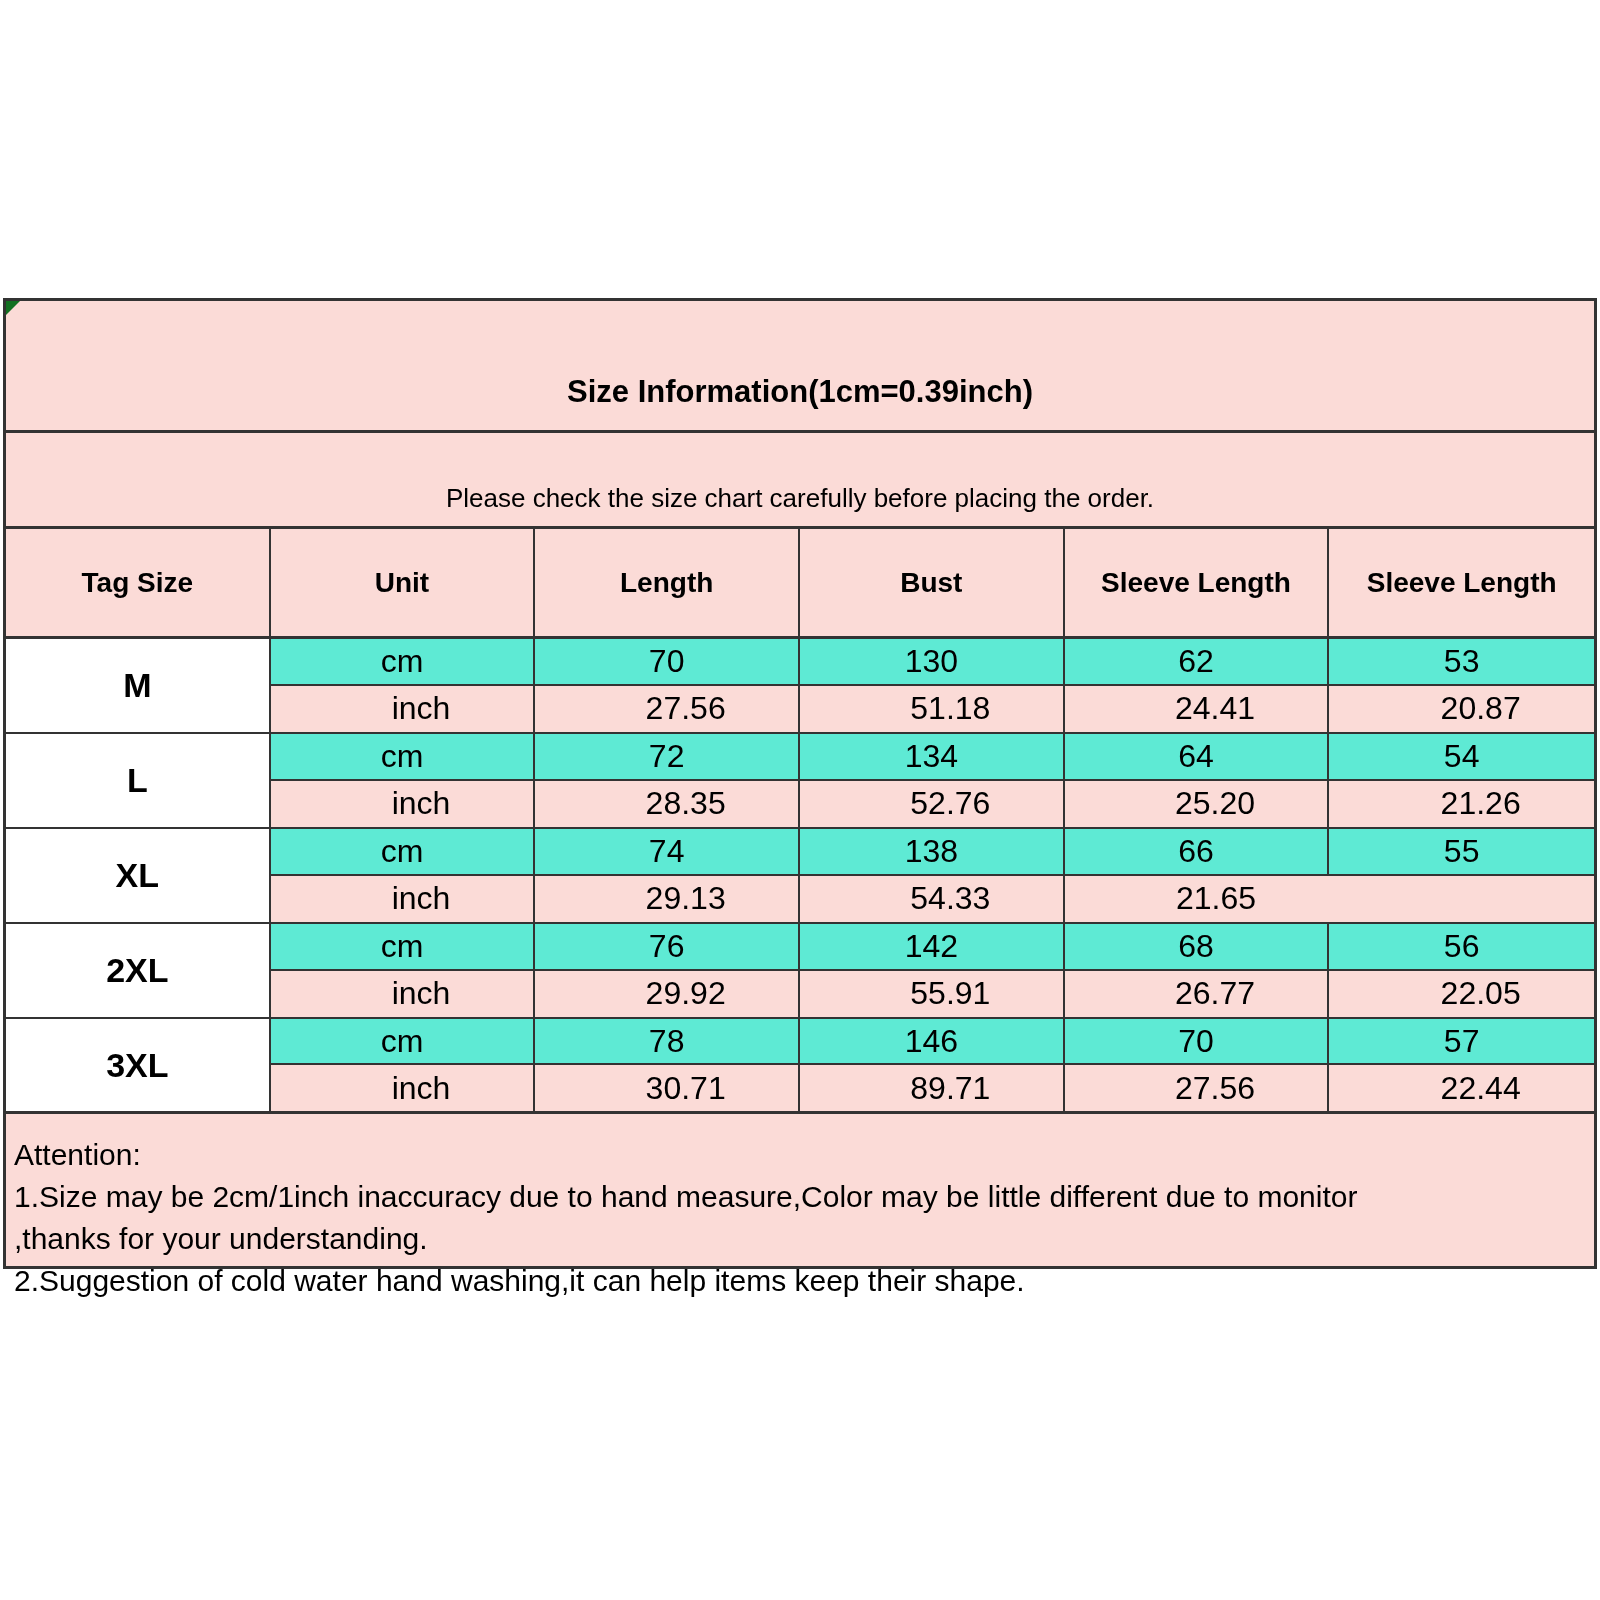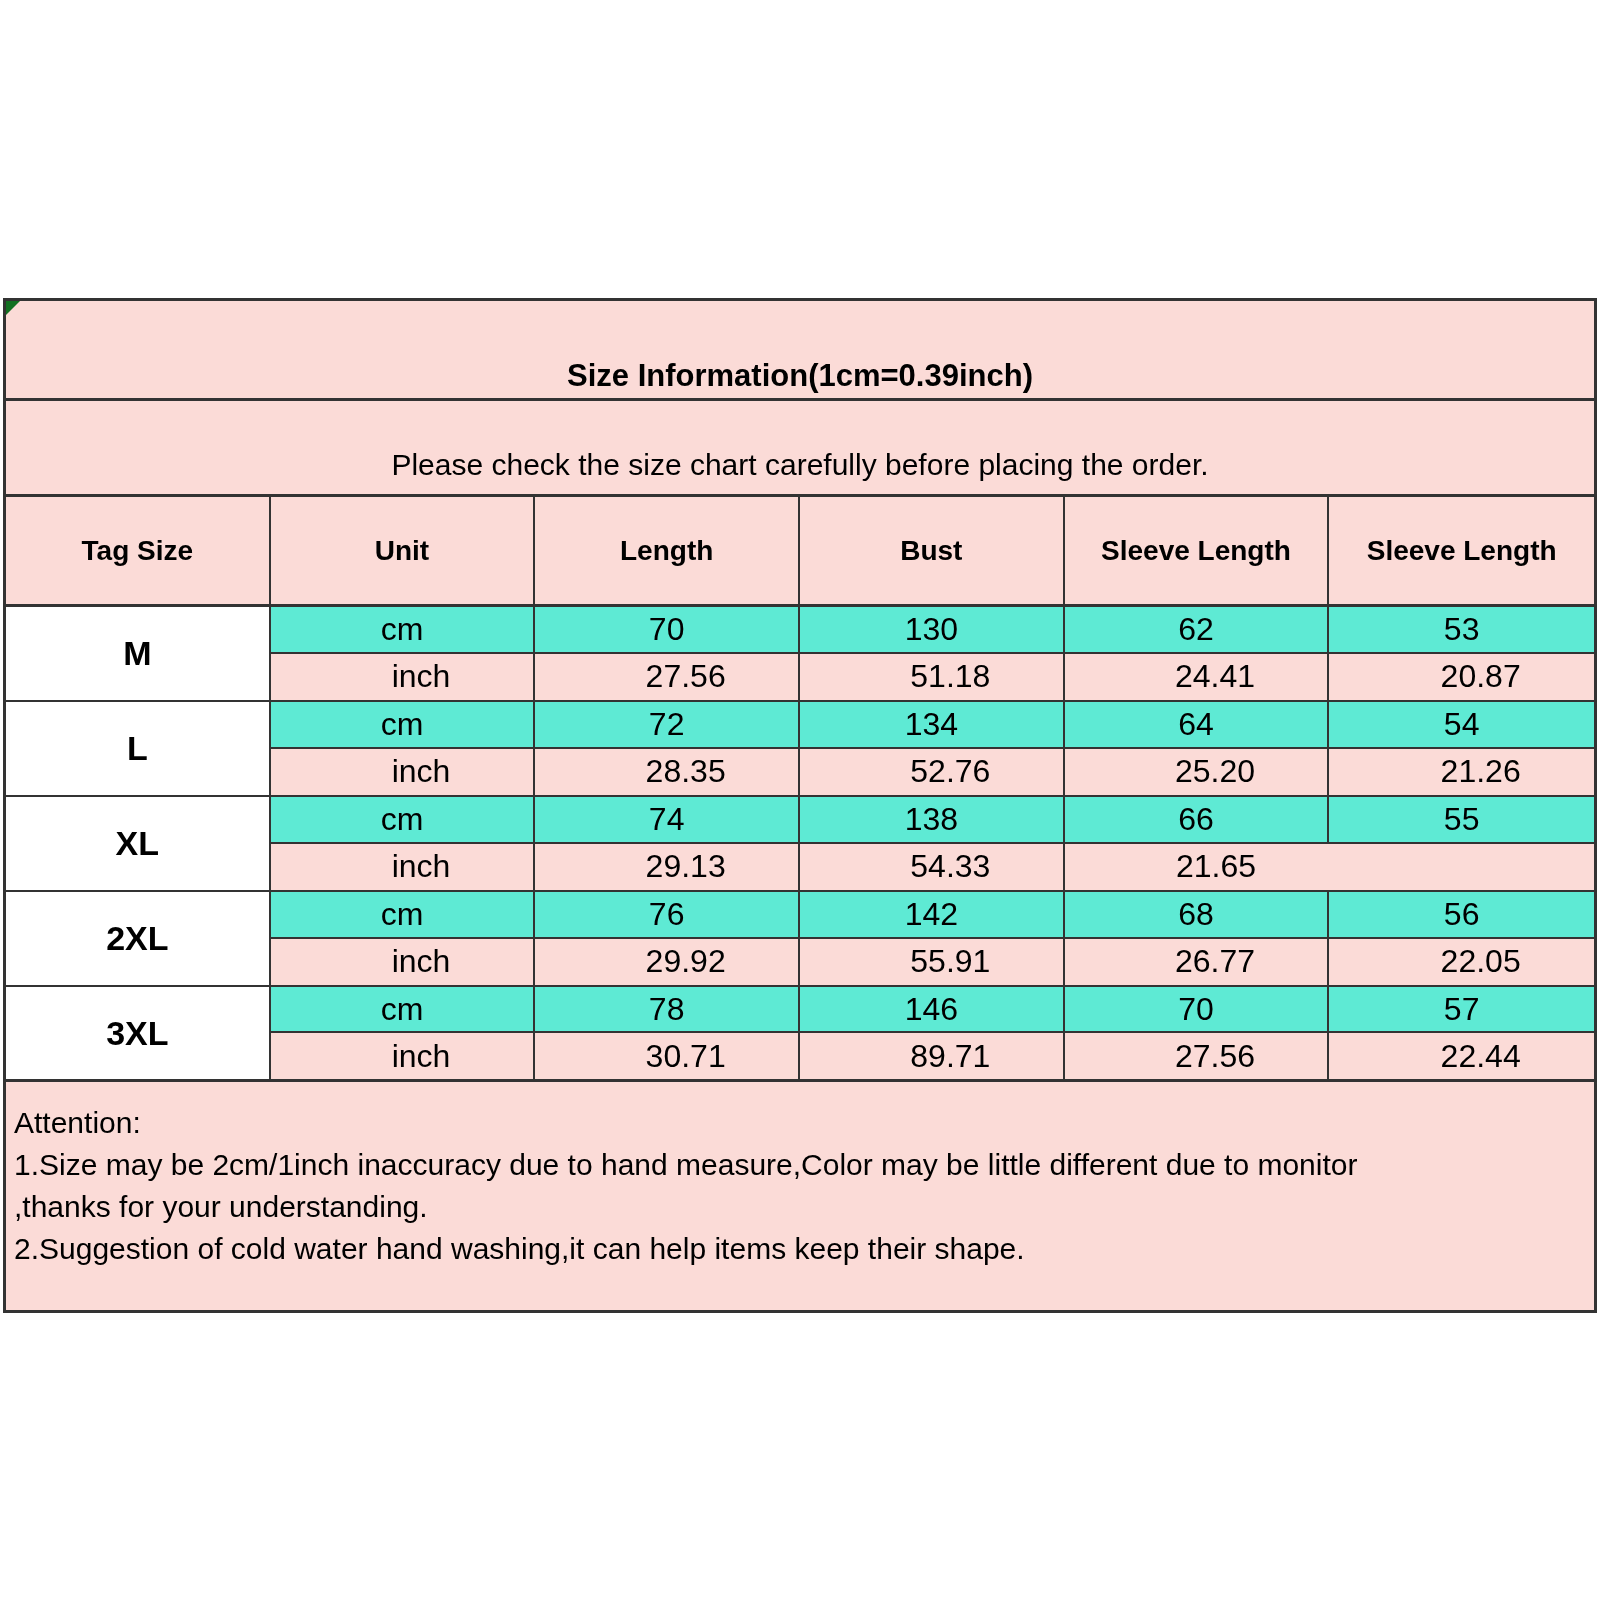--- a/index.html
+++ b/index.html
@@ -15,40 +15,40 @@
     position:absolute;
     left:3px;top:298px;
     width:1594px;
     border:3px solid #333333;
     box-sizing:border-box;
     background:#FBDBD7;
   }
   .row{box-sizing:border-box;}
   .title-row{
     position:relative;
-    height:100px;
+    height:132px;
     background:#FBDBD7;
     border-bottom:3px solid #333333;
     display:flex;align-items:flex-end;justify-content:center;
-    padding-bottom:4px;
+    padding-bottom:20px;
   }
   .corner-triangle{
     position:absolute;left:0;top:0;
     width:0;height:0;
     border-top:14px solid #127021;
     border-right:14px solid transparent;
   }
   .title-text{font-size:31px;font-weight:bold;}
   .subtitle-row{
     height:96px;
     background:#FBDBD7;
     border-bottom:3px solid #333333;
     display:flex;align-items:flex-end;justify-content:center;
     padding-bottom:12px;
-    font-size:30px;
+    font-size:26px;
   }
   .header-row{
     height:110px;
     display:grid;
     grid-template-columns:repeat(6,1fr);
     border-bottom:3px solid #333333;
     box-sizing:border-box;
   }
   .header-cell{
     background:#FBDBD7;
@@ -76,21 +76,21 @@
   .cell.last{border-right:none;}
   .tag-cell{
     grid-column:1;grid-row:1 / span 2;
     background:#ffffff;
     font-weight:bold;font-size:34px;
   }
   .cm-cell{background:#5eead4;border-bottom:2px solid #333333;}
   .inch-cell{background:#FBDBD7;margin-left:38px;}
   .attention{
     background:#FBDBD7;
-    height:228px;
+    height:152px;
     box-sizing:border-box;
     padding:20px 10px 10px 8px;
     font-size:30px;
     line-height:42px;
     text-align:left;
   }
   .attention div{white-space:nowrap;}
 </style>
 </head>
 <body>

